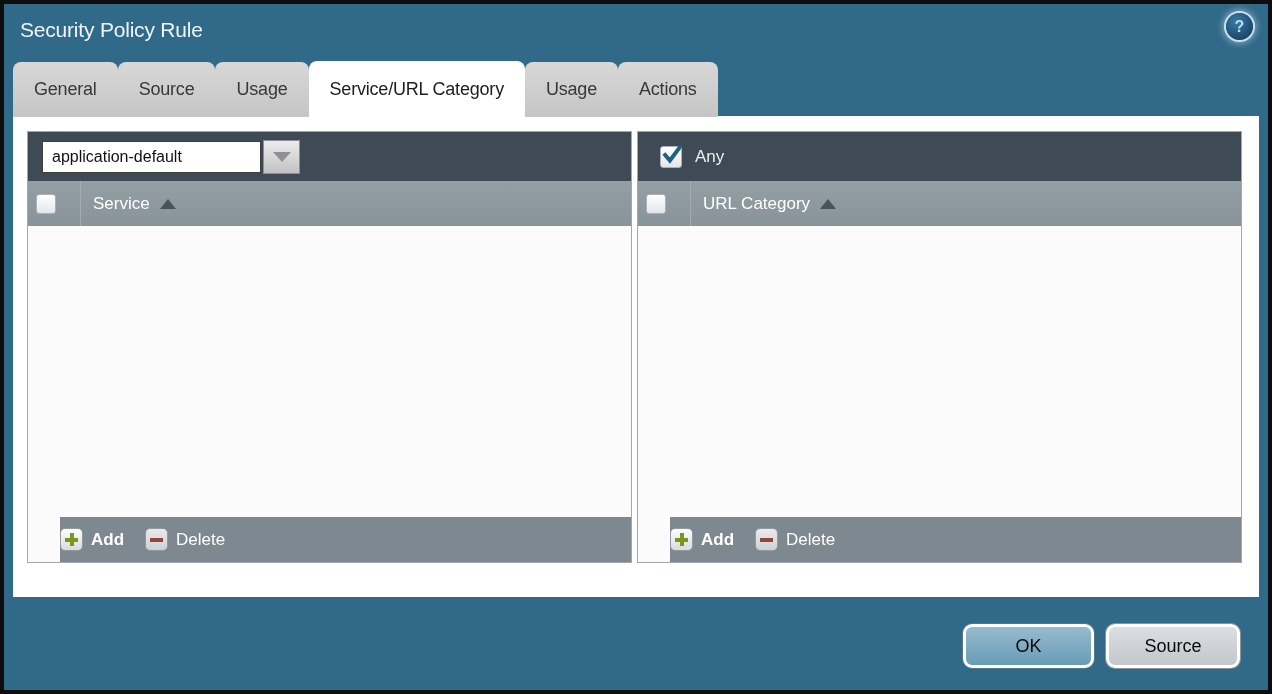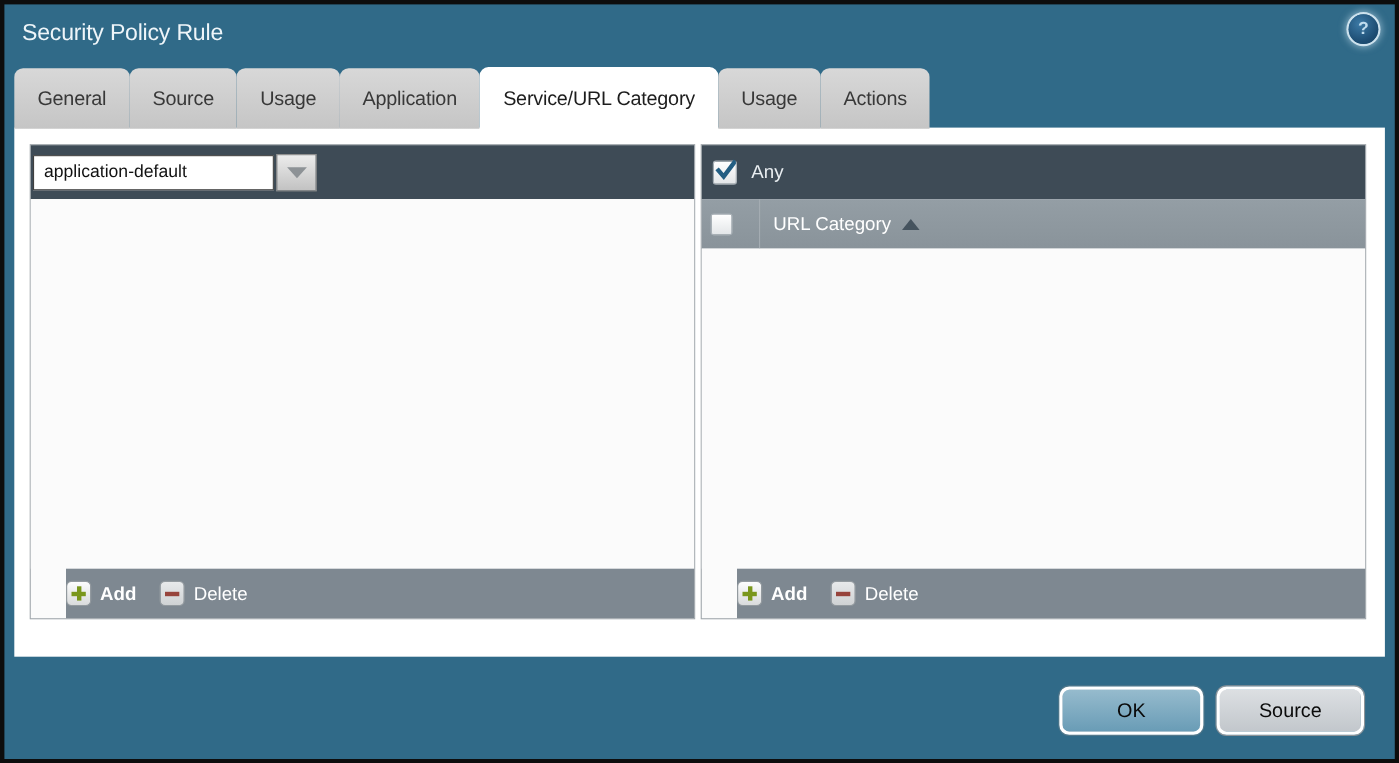--- a/index.html
+++ b/index.html
@@ -49,21 +49,21 @@
   .panel {
     position:absolute; top:15px; width:605px; height:432px;
     border:1px solid #a2a8ad; display:flex; flex-direction:column;
     background:#fbfbfb;
   }
   .panel.left  { left:14px; }
   .panel.right { left:624px; }
 
   .ptoolbar {
     height:49px; flex:0 0 49px; background:#3e4b56;
-    display:flex; align-items:center; padding-left:2px;
+    display:flex; align-items:center; padding-left:14px;
   }
 
   .combo {
     width:219px; height:32px; background:#fff; border:1px solid #3f3f3f;
     display:flex; align-items:center; padding-left:9px; cursor:pointer;
   }
   .combo-value { font-size:16px; color:#111; }
   .combo-btn {
     width:37px; height:34px; margin-left:2px;
     background:linear-gradient(#ececec,#c2c2c2);
@@ -147,36 +147,41 @@
 
   <div class="title">Security Policy Rule</div>
   <div class="help">
       <span>?</span>
     </div>
 
   <div class="tabs">
     <div class="tab">General</div>
     <div class="tab">Source</div>
     <div class="tab">Usage</div>
-    <div class="tab">Application</div>
     <div class="tab active">Service/URL Category</div>
     <div class="tab">Usage</div>
     <div class="tab">Actions</div>
   </div>
 
   <div class="content">
 
     <section class="panel left">
       <div class="ptoolbar">
         <div class="combo">
           <span class="combo-value">application-default</span>
         </div>
         <div class="combo-btn">
           <i class="tri-down"></i>
         </div>
+      </div>
+      <div class="phead">
+        <span class="checkbox"></span>
+        <i class="vsep"></i>
+        <span class="phead-label">Service</span>
+        <i class="tri-up"></i>
       </div>
       <div class="pbody"></div>
       <div class="pfoot">
         <div class="footbtn">
           <span class="icn add">
               <i class="h"></i>
               <i class="v"></i>
             </span>
           <span class="lbl">Add</span>
         </div>

